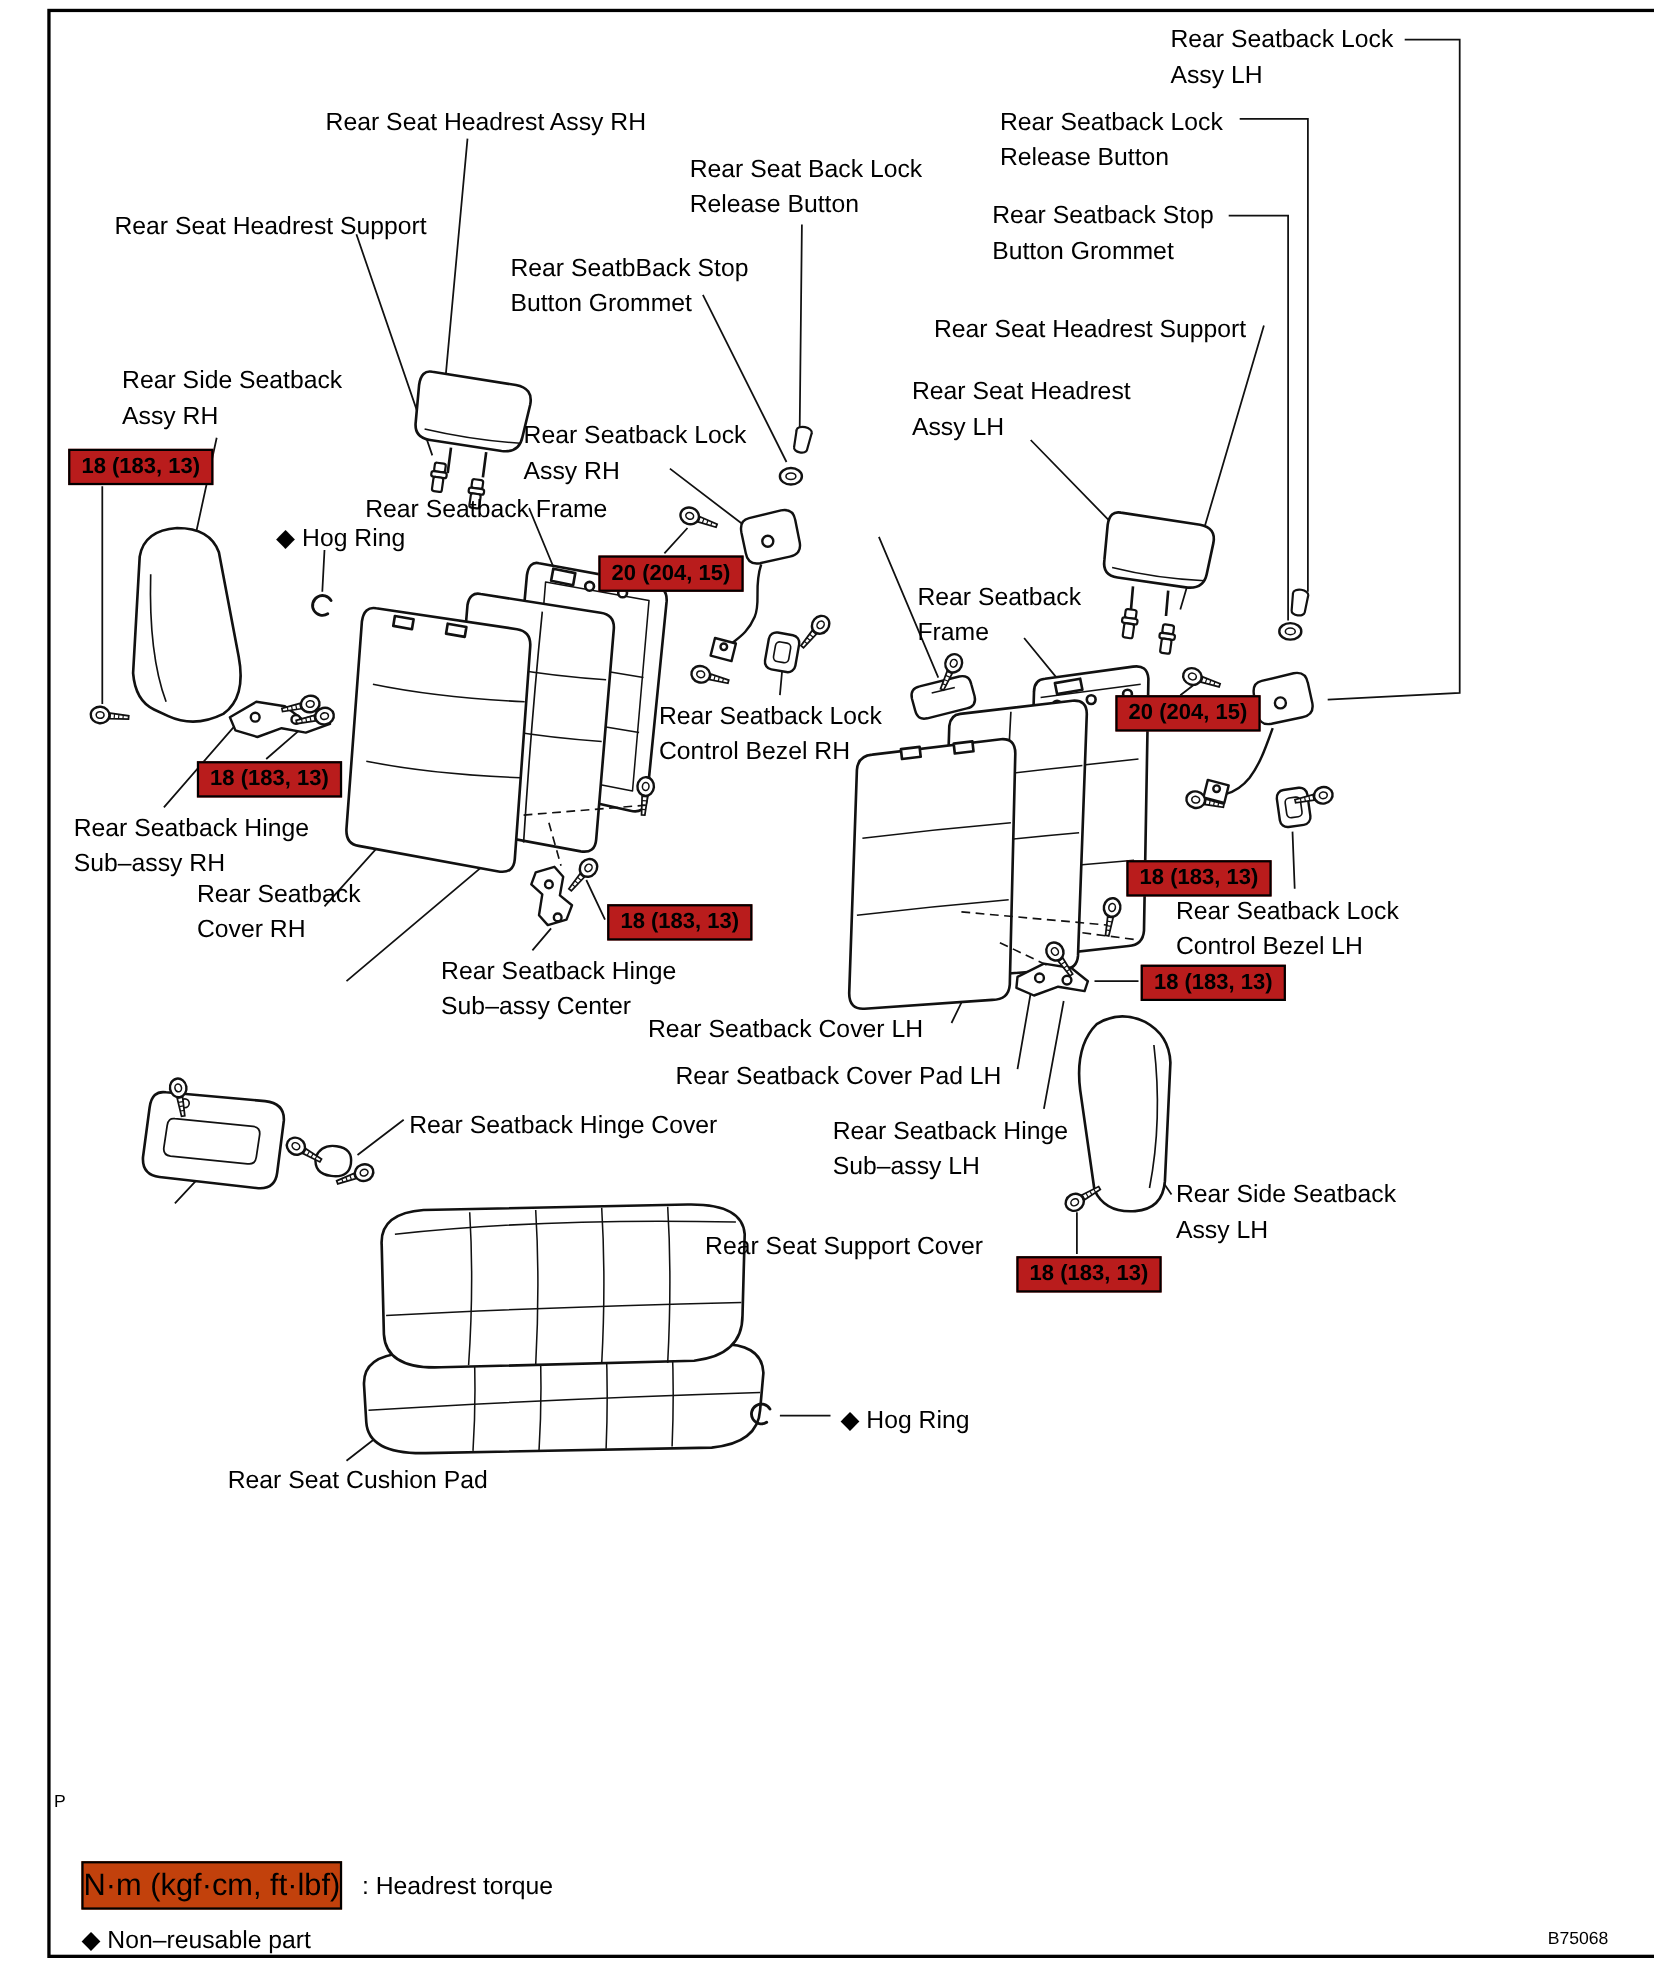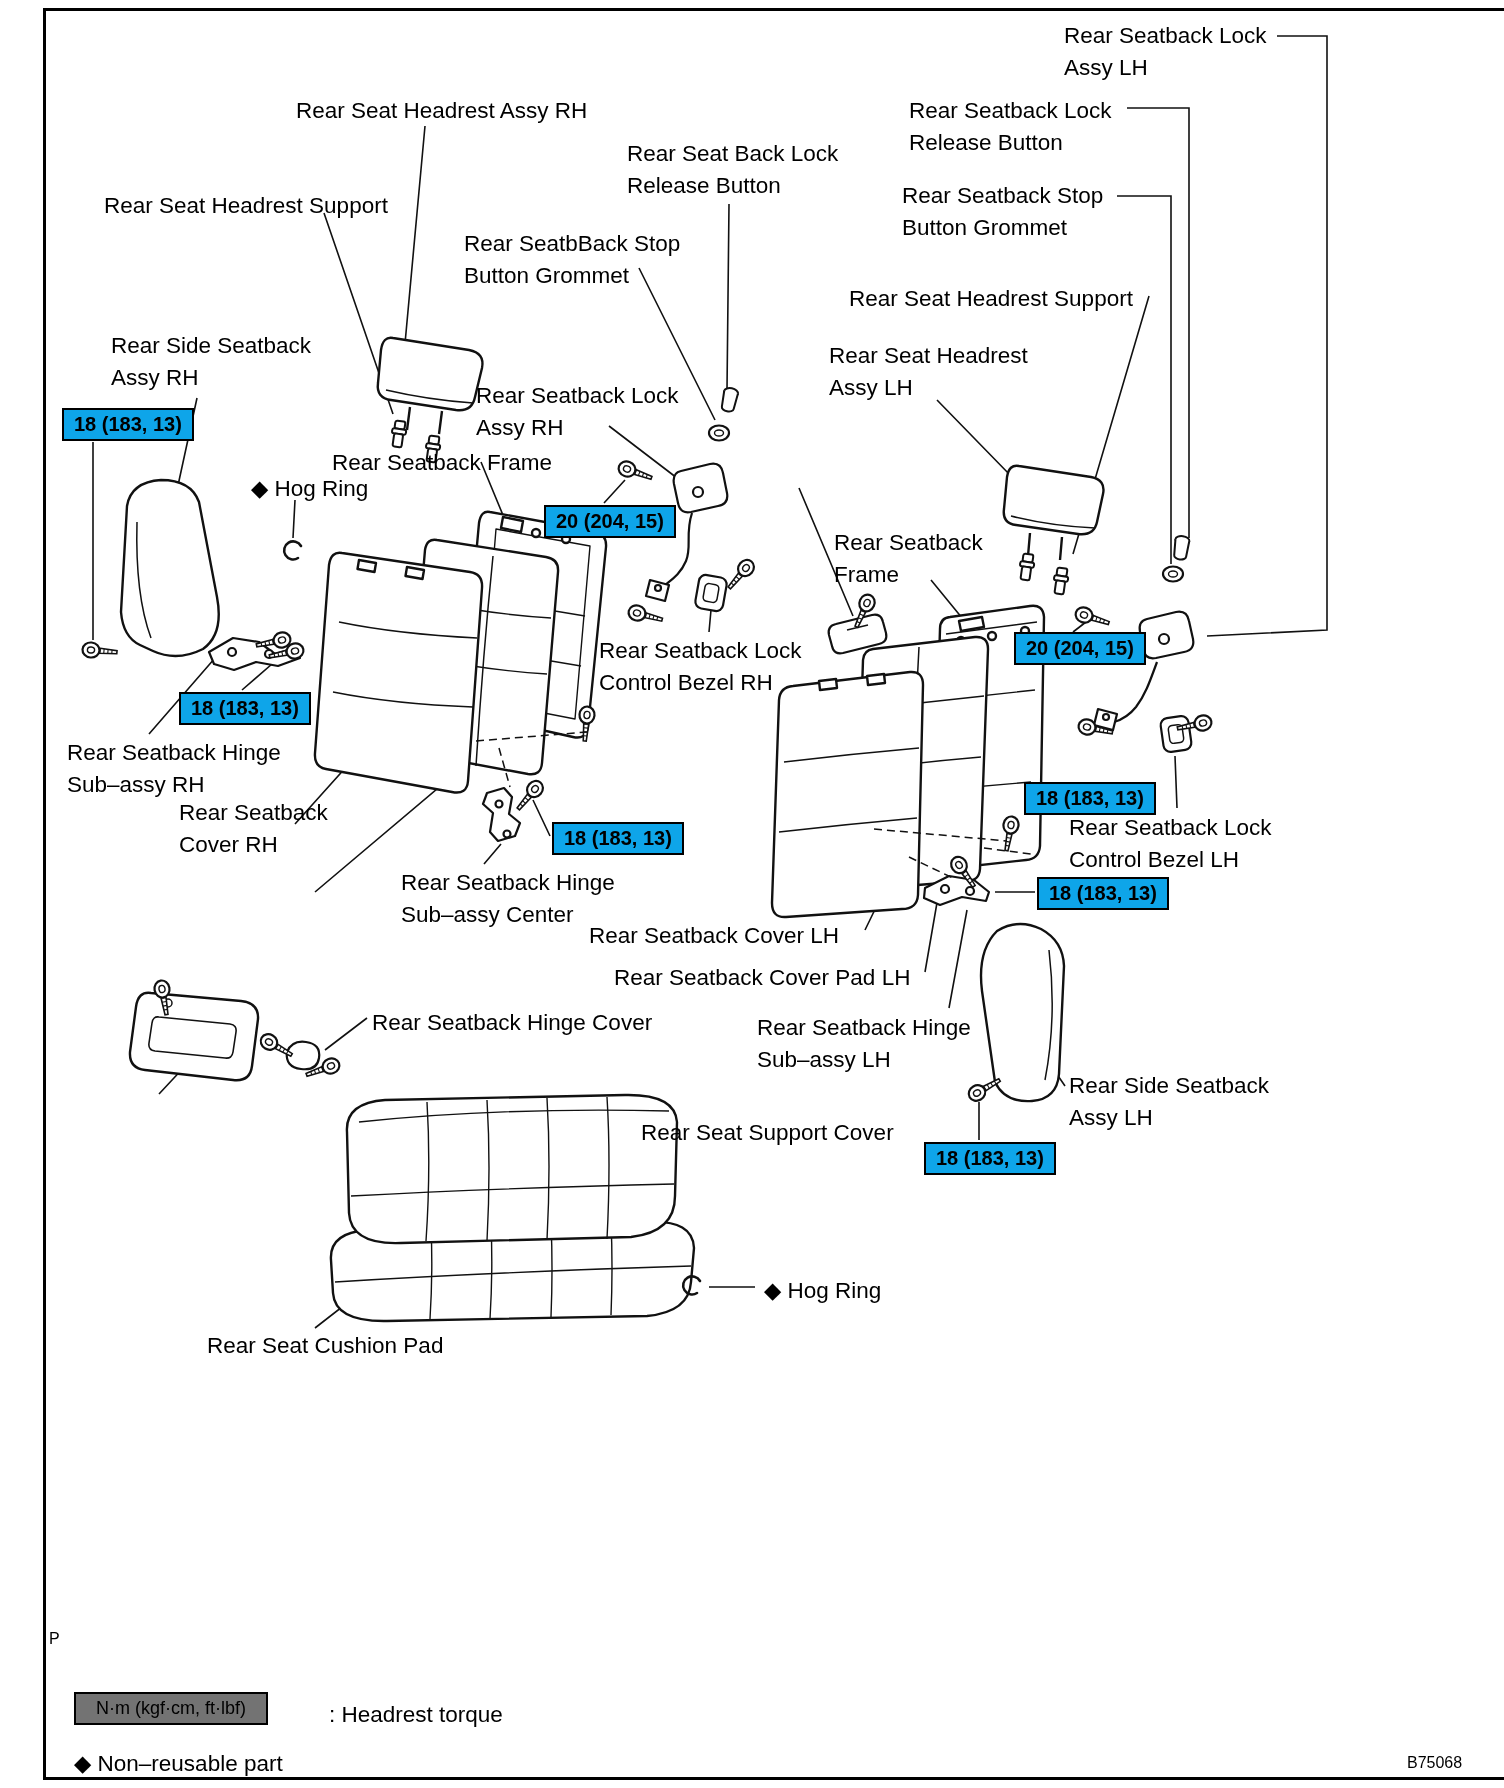--- a/index.html
+++ b/index.html
@@ -10,26 +10,26 @@
   }
   .frame {
     position:absolute; left:14px; top:8px; right:14px; bottom:8px;
     border:3px solid #000;
   }
   .label {
     position:absolute; font-size:22.5px; line-height:1.42;
     white-space:pre-line; color:#000;
   }
   .tbox {
-    position:absolute; border:2.5px solid #000; background:#0ea5e9;
+    position:absolute; border:2.5px solid #000; background:#b91c1c;
     font-weight:bold; font-size:20px; padding:3px 10px; white-space:nowrap;text-align:right;
   }
   .legend-box {
-    position:absolute; border:2.5px solid #000; background:#737373;
-    font-size:18px; padding:4px 20px; white-space:nowrap;
+    position:absolute; border:2.5px solid #000; background:#c2410c;
+    font-size:28px; padding:4px 0; white-space:nowrap;
   }
   .small { font-size:16px; }
   svg.art { position:absolute; left:0; top:0; }
 </style>
 </head>
 <body>
 
 <div class="page">
   <div class="frame"></div>
 

